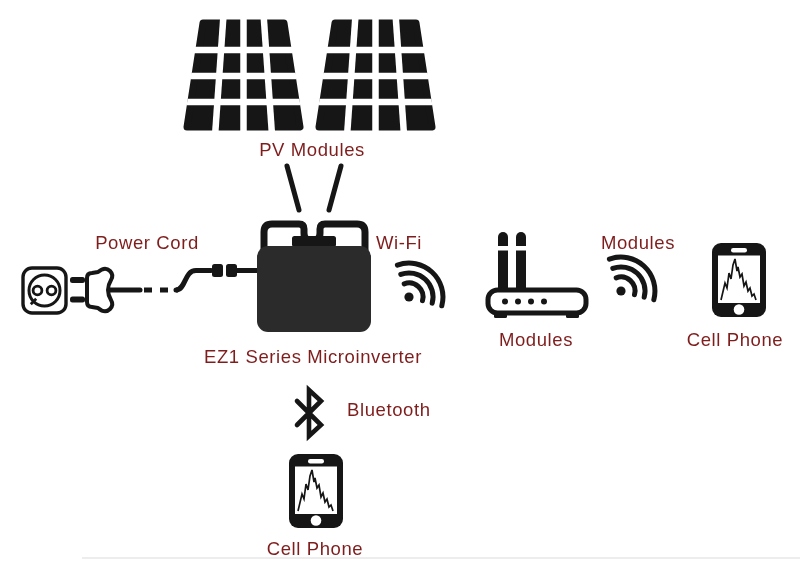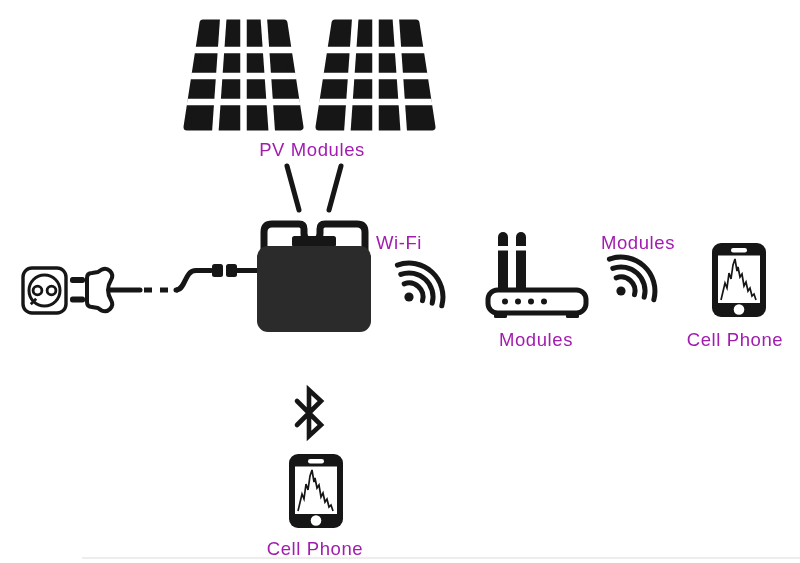--- a/index.html
+++ b/index.html
@@ -2,21 +2,21 @@
 <html><head>
 <meta charset="utf-8">
 <style>
   html,body{margin:0;padding:0;background:#fff;}
   #stage{
     position:relative;width:800px;height:563px;background:#ffffff;
     overflow:hidden;font-family:"Liberation Sans", sans-serif;
   }
   #diagram-svg{position:absolute;left:0;top:0;}
   .lbl{
-    position:absolute;font-size:18.5px;color:#a21caf;letter-spacing:0.6px;
+    position:absolute;font-size:18.5px;color:#7f1d1d;letter-spacing:0.6px;
     white-space:nowrap;font-weight:400;
   }
   .lbl.centered{transform:translateX(-50%);}
   #bottom-hairline{
     position:absolute;left:82px;top:557px;width:718px;height:2px;background:#ededed;
   }
 </style>
 </head>
 <body>
 
@@ -130,27 +130,30 @@
       <path d="M297,401 L321,425 L309,436 L309,390 L321,401 L297,425" fill="none" stroke="#161616" stroke-width="4.6" stroke-linecap="round" stroke-linejoin="miter"></path>
     </g>
 
     <g>
       <use href="#phoneIcon" transform="translate(289,454)"></use>
     </g>
   </svg>
 
   <div class="lbl centered" style="left:312px;top:139px">PV Modules</div>
 
+  <div class="lbl centered" style="left:147px;top:232px">Power Cord</div>
 
   <div class="lbl centered" style="left:399px;top:232px">Wi-Fi</div>
 
   <div class="lbl centered" style="left:638px;top:232px">Modules</div>
 
   <div class="lbl centered" style="left:536px;top:329px">Modules</div>
 
   <div class="lbl centered" style="left:735px;top:329px">Cell Phone</div>
 
+  <div class="lbl centered" style="left:313px;top:346px">EZ1 Series Microinverter</div>
 
+  <div class="lbl" style="left:347px;top:399px">Bluetooth</div>
 
   <div class="lbl centered" style="left:315px;top:538px">Cell Phone</div>
 
   <div id="bottom-hairline"></div>
 </div>
 
 </body></html>

